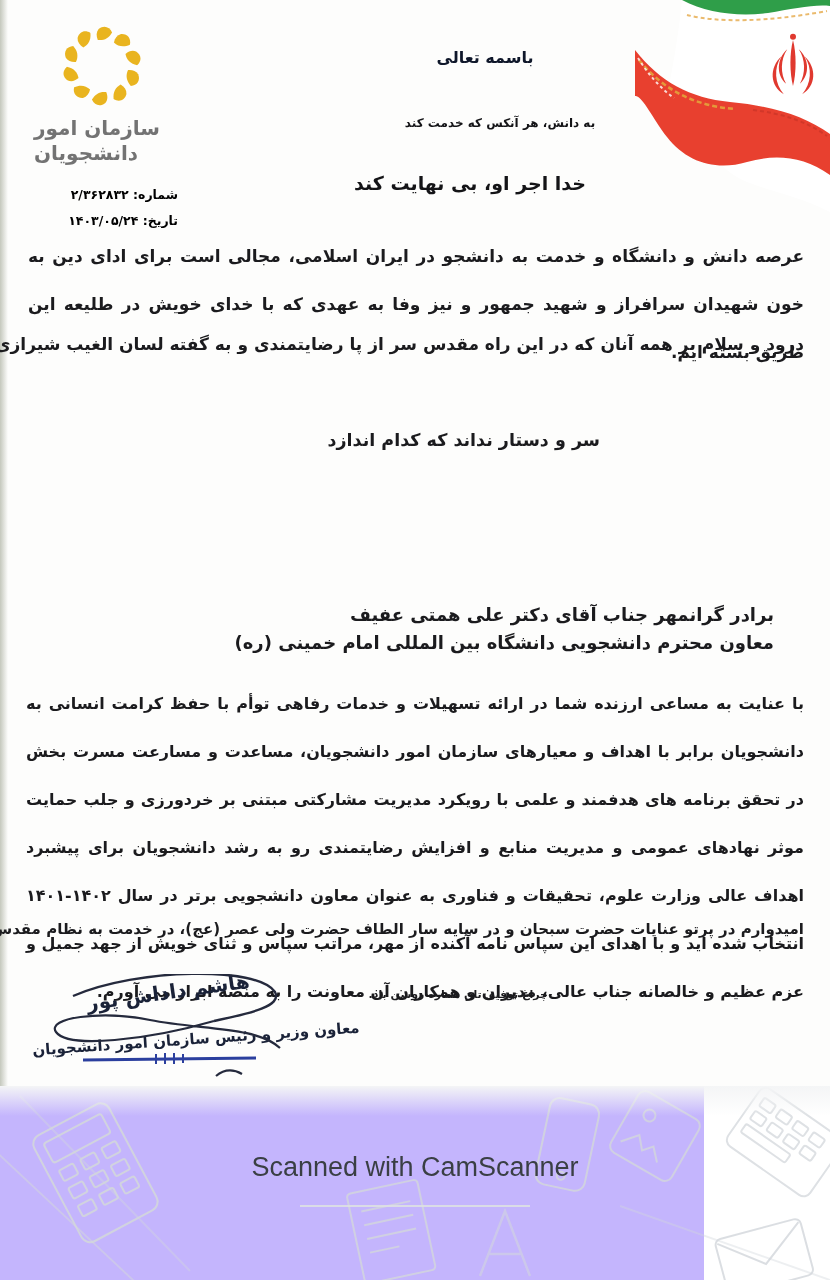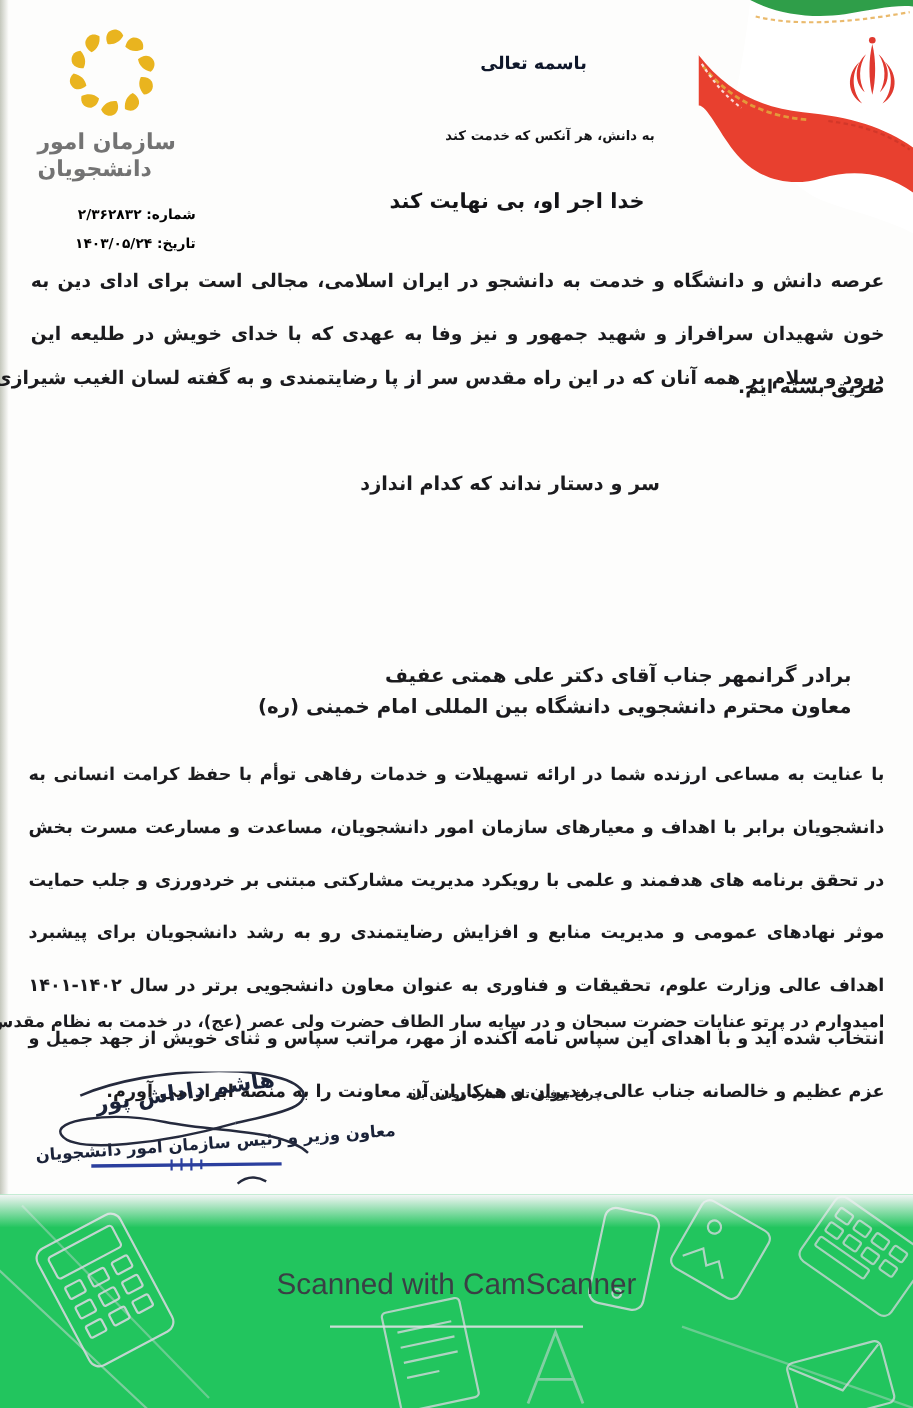--- a/index.html
+++ b/index.html
@@ -34,21 +34,21 @@
   .p5{left:10px;right:26px;top:920px;font-size:15px;text-align:right;white-space:nowrap;}
   .closing{right:282px;top:988px;font-size:11px;white-space:nowrap;text-align:right;}
   
   .sig{position:absolute;left:28px;top:974px;width:290px;height:112px;}
   .sig .name{position:absolute;left:58px;top:6px;direction:rtl;font-size:20px;font-weight:700;
        color:#1a2238;transform:rotate(-8deg);white-space:nowrap;}
   .sig .title{position:absolute;left:4px;top:56px;direction:rtl;font-size:15px;font-weight:700;
        color:#1a2238;transform:rotate(-4deg);white-space:nowrap;}
   .sig svg{position:absolute;left:0;top:0;}
   
-  .footer{position:absolute;left:0;top:1086px;width:830px;height:194px;background:#22c55e;}
+  .footer{position:absolute;left:0;top:1086px;width:704px;height:194px;background:#c4b5fd;}
   .footer-grad{position:absolute;left:0;top:0;width:830px;height:30px;
        background:linear-gradient(to bottom,#f4f5f6,rgba(244,245,246,0));}
   .cam-text{position:absolute;left:0;top:66px;width:830px;text-align:center;
        font-family:"Liberation Sans",sans-serif;font-size:27px;color:#3a3f44;}
 </style>
 </head>
 <body>
 
 <div class="paper">
   <div class="scan-edge"></div>

